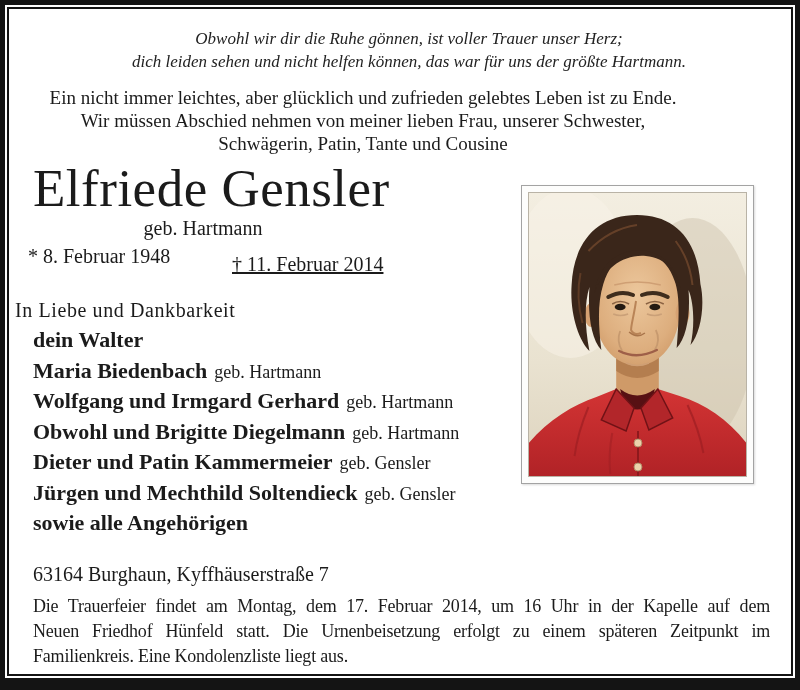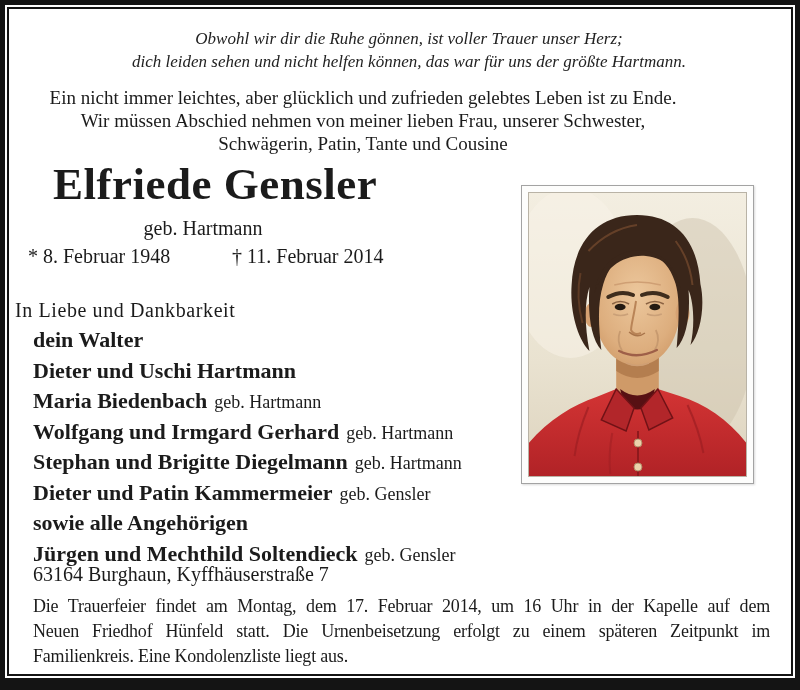--- a/index.html
+++ b/index.html
@@ -29,36 +29,35 @@
     color: #222;
     padding-left: 18px;
   }
   .intro {
     position: absolute; top: 81px; left: 0; width: 716px;
     text-align: center;
     font-size: 19px; line-height: 23px;
   }
   .name {
     position: absolute; top: 157px; left: 28px;
-    font-size: 45px; font-weight: bold;
+    font-size: 53px; font-weight: normal;
     line-height: 1.0;
     letter-spacing: 0.5px;
     white-space: nowrap;
-    margin-left: 20px;
   }
   .maiden {
     position: absolute; top: 212px; left: 28px; width: 340px;
     text-align: center;
     font-size: 20px;
   }
   .dates {
     position: absolute; top: 240px; left: 23px; width: 450px;
     font-size: 20px;
   }
-  .dates .death { position: absolute; left: 204px; top: 0; }
+  .dates .death { position: absolute; left: 204px; top: 8px; text-decoration: underline; }
   .tribute {
     position: absolute; top: 294px; left: 10px;
     font-size: 20px; letter-spacing: 0.6px;
   }
   .mourners {
     position: absolute; top: 321px; left: 28px;
     list-style: none;
   }
   .mourners li { line-height: 28.5px; white-space: nowrap; }
   .m-name { font-size: 22px; font-weight: bold; }
@@ -111,27 +110,26 @@
 
   <div class="dates">
     <span class="birth">* 8. Februar 1948</span>
     <span class="death">† 11. Februar 2014</span>
   </div>
 
   <div class="tribute">In Liebe und Dankbarkeit</div>
 
   <ul class="mourners">
     <li><span class="m-name">dein Walter</span><span class="m-suffix"></span></li>
-    <li><span class="m-name">Dieter und Uschi Hartmann</span><span class="m-suffix"></span></li>
     <li><span class="m-name">Maria Biedenbach</span><span class="m-suffix">geb. Hartmann</span></li>
     <li><span class="m-name">Wolfgang und Irmgard Gerhard</span><span class="m-suffix">geb. Hartmann</span></li>
-    <li><span class="m-name">Stephan und Brigitte Diegelmann</span><span class="m-suffix">geb. Hartmann</span></li>
+    <li><span class="m-name">Obwohl und Brigitte Diegelmann</span><span class="m-suffix">geb. Hartmann</span></li>
     <li><span class="m-name">Dieter und Patin Kammermeier</span><span class="m-suffix">geb. Gensler</span></li>
+    <li><span class="m-name">Jürgen und Mechthild Soltendieck</span><span class="m-suffix">geb. Gensler</span></li>
     <li><span class="m-name">sowie alle Angehörigen</span><span class="m-suffix"></span></li>
-    <li><span class="m-name">Jürgen und Mechthild Soltendieck</span><span class="m-suffix">geb. Gensler</span></li>
   </ul>
 
   <div class="address">63164 Burghaun, Kyffhäuserstraße 7</div>
 
   <div class="funeral">
     <div class="jline">Die Trauerfeier findet am Montag, dem 17. Februar 2014, um 16 Uhr in der Kapelle auf dem</div>
     <div class="jline">Neuen Friedhof Hünfeld statt. Die Urnenbeisetzung erfolgt zu einem späteren Zeitpunkt im</div>
     <div class="jline last">Familienkreis. Eine Kondolenzliste liegt aus.</div>
   </div>
 

